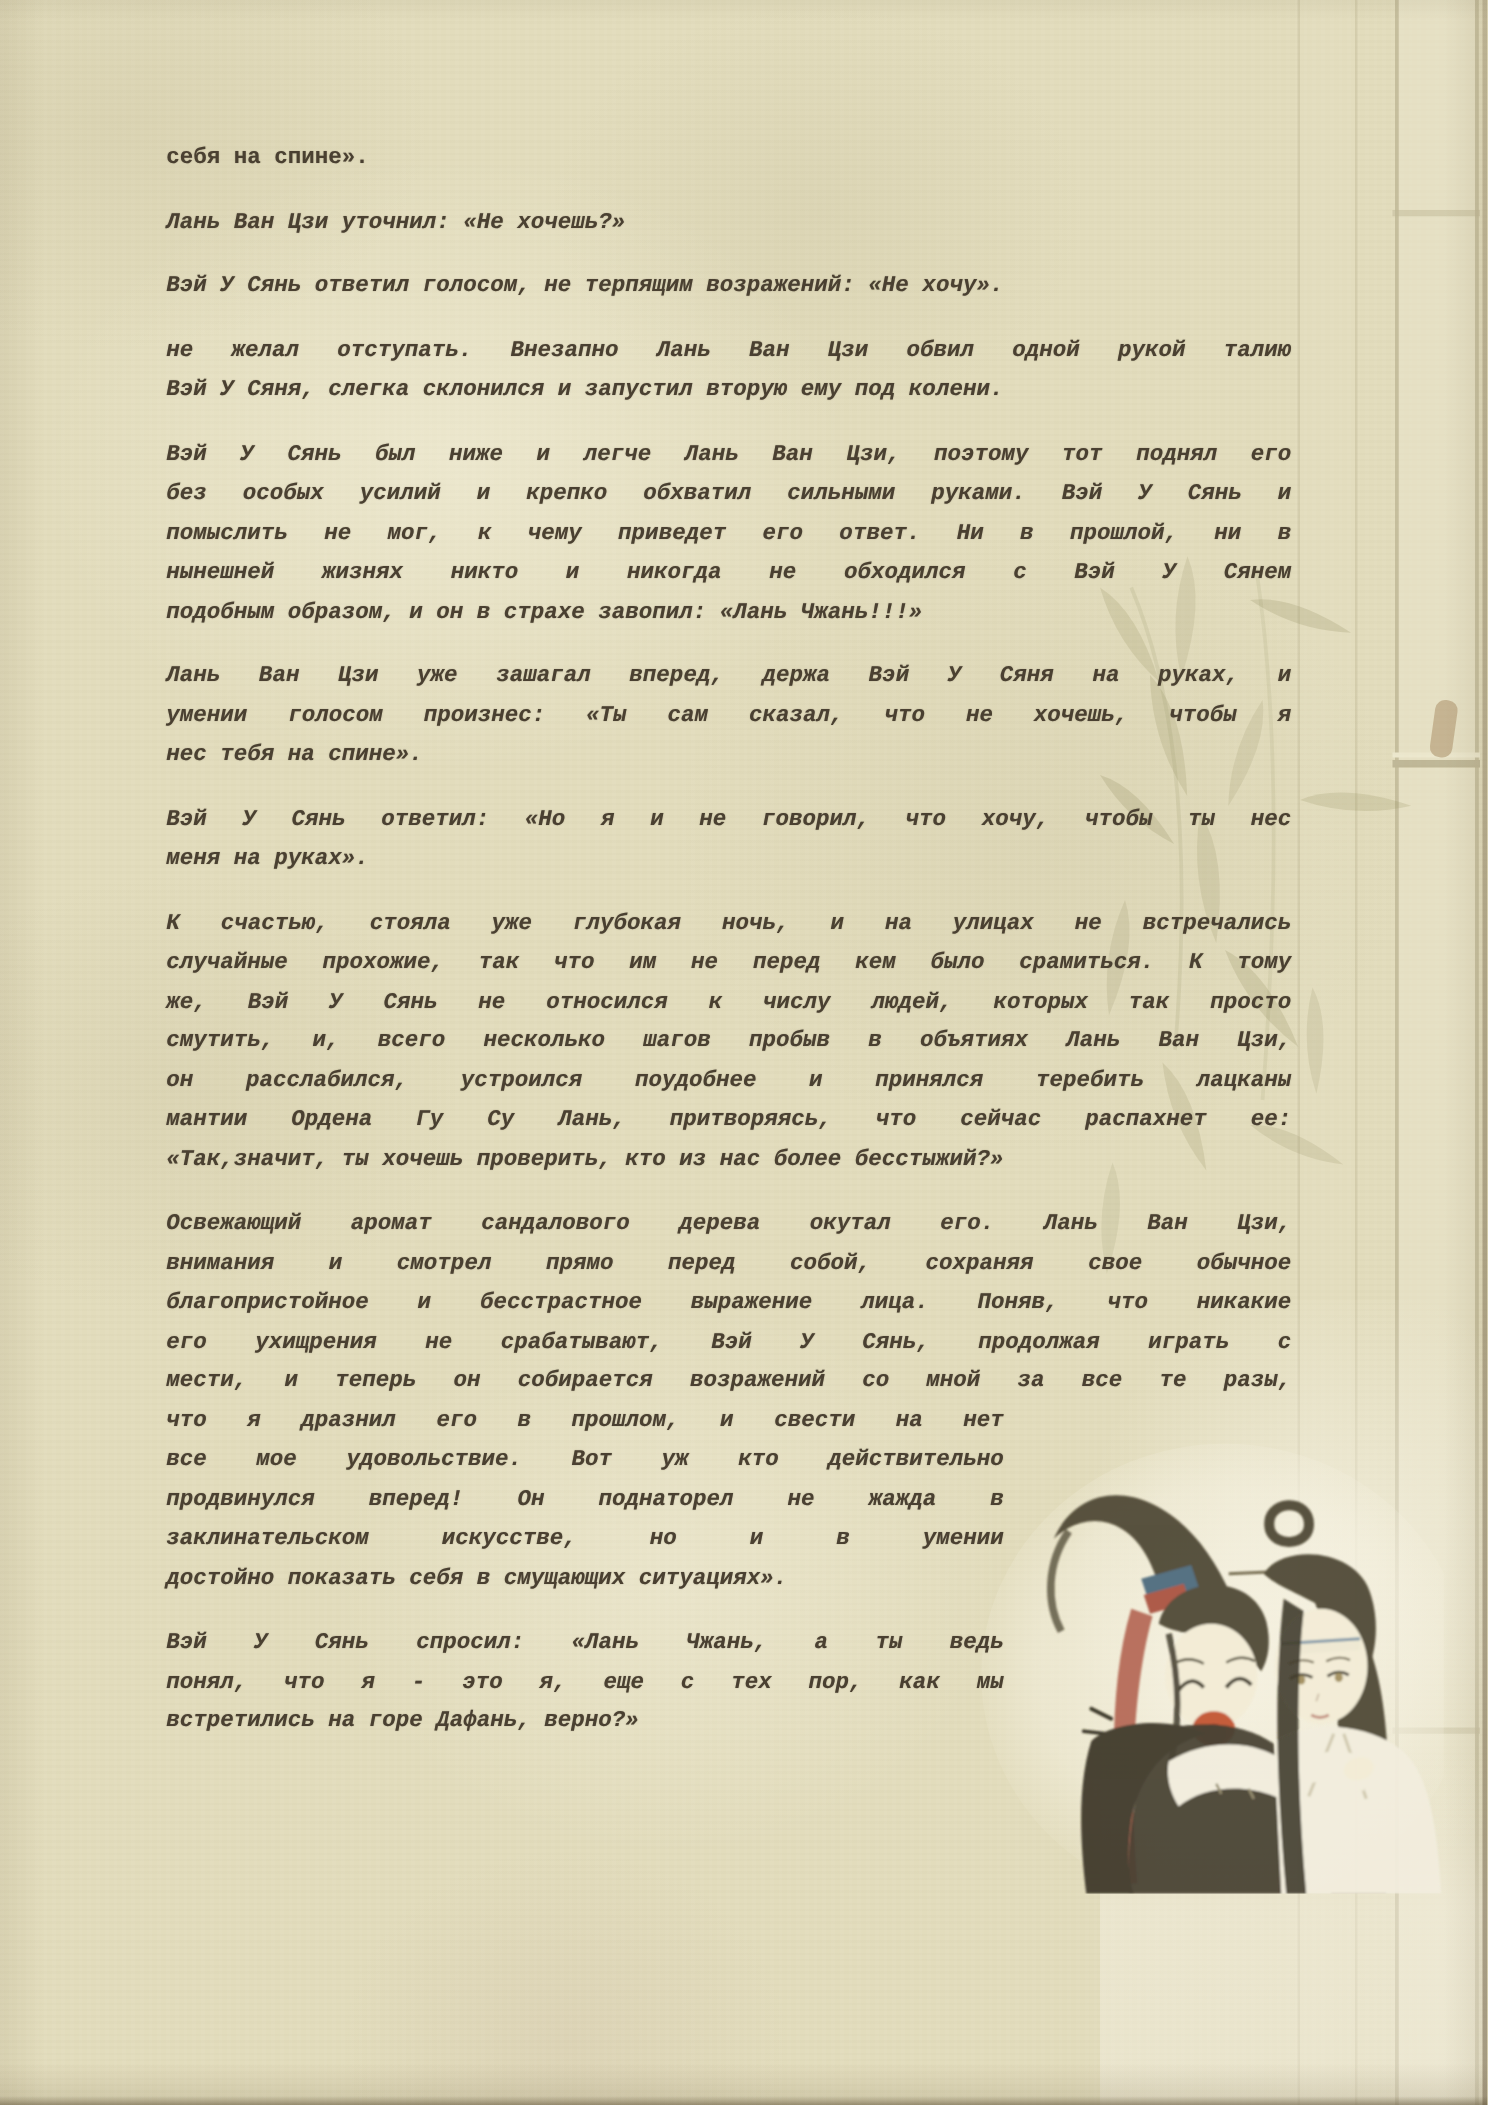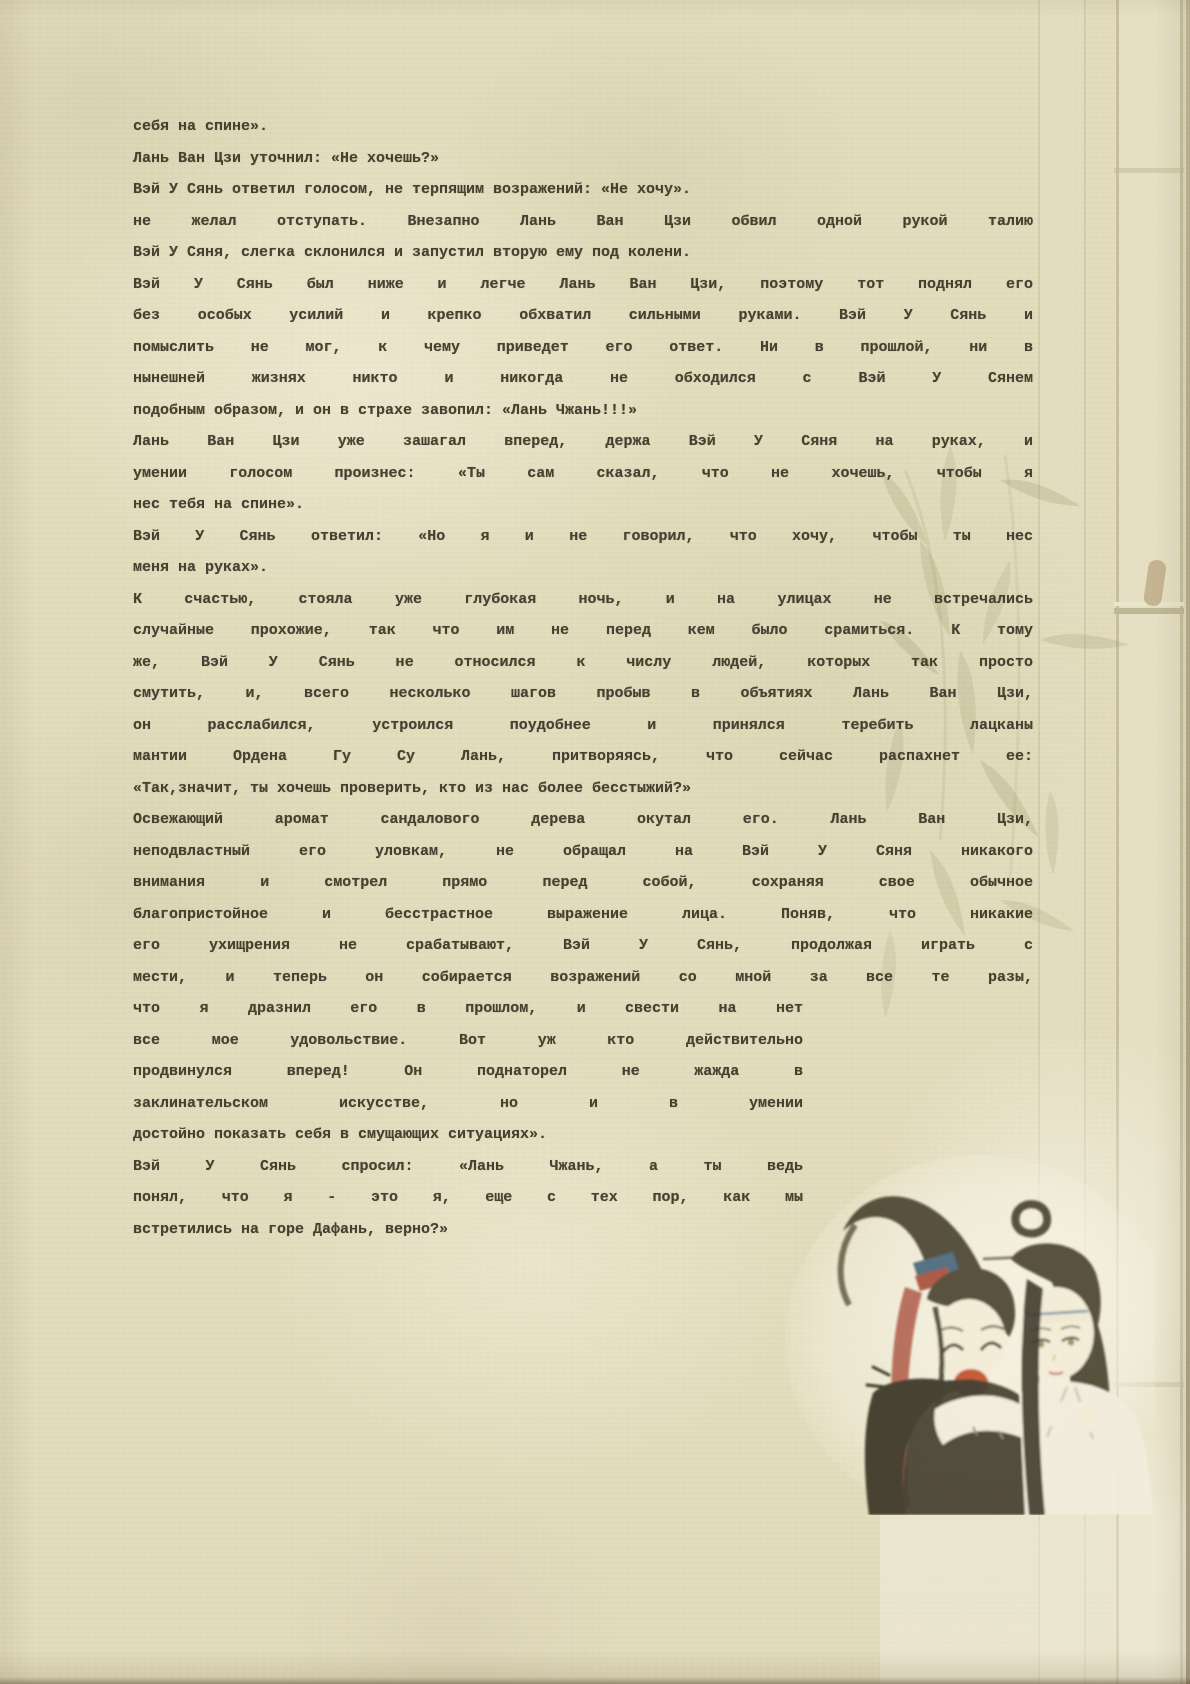--- a/index.html
+++ b/index.html
@@ -33,24 +33,24 @@
     background:linear-gradient(0deg, rgba(96,84,58,.5), rgba(96,84,58,0));}
   .wash-ill{position:absolute;left:860px;top:1040px;width:330px;height:500px;
     background:radial-gradient(62% 50% at 62% 45%, rgba(250,247,236,.62), rgba(250,247,236,0) 100%);}
   .wash-bottom{position:absolute;left:880px;top:1400px;width:310px;height:284px;
     background:linear-gradient(180deg, rgba(248,244,232,0), rgba(248,244,232,.42) 45%, rgba(246,242,230,.38));}
   svg.bg-decor{position:absolute;left:0;top:0;}
   .illustration{position:absolute;left:785px;top:1125px;width:370px;height:390px;}
   
   .page-text{
     position:absolute;left:133px;top:111px;width:900px;z-index:5;
-    color:var(--ink,#4a4031);font-size:15px;font-weight:700;
+    color:var(--ink,#4a4031);font-size:18px;font-weight:700;
     text-shadow:0 0 1px rgba(74,64,49,.45);
   }
-  .para + .para{}
+  .para + .para{margin-top:20px;font-style:italic;}
   .line{height:31.5px;line-height:31.5px;text-align:justify;text-align-last:justify;white-space:normal;}
   .line.narrow{width:670px;}
   .line.last{text-align-last:left;}
 </style>
 </head>
 <body>
 
 <div class="layer mottle"></div>
 
 <svg class="bg-decor" width="1190" height="1684" viewBox="0 0 1190 1684">
@@ -217,21 +217,20 @@
       <div class="line">К счастью, стояла уже глубокая ночь, и на улицах не встречались</div>
       <div class="line">случайные прохожие, так что им не перед кем было срамиться. К тому</div>
       <div class="line">же, Вэй У Сянь не относился к числу людей, которых так просто</div>
       <div class="line">смутить, и, всего несколько шагов пробыв в объятиях Лань Ван Цзи,</div>
       <div class="line">он расслабился, устроился поудобнее и принялся теребить лацканы</div>
       <div class="line">мантии Ордена Гу Су Лань, притворяясь, что сейчас распахнет ее:</div>
       <div class="line last">«Так,значит, ты хочешь проверить, кто из нас более бесстыжий?»</div>
     </div>
     <div class="para">
       <div class="line">Освежающий аромат сандалового дерева окутал его. Лань Ван Цзи,</div>
-      <div class="line">неподвластный его уловкам, не обращал на Вэй У Сяня никакого</div>
       <div class="line">внимания и смотрел прямо перед собой, сохраняя свое обычное</div>
       <div class="line">благопристойное и бесстрастное выражение лица. Поняв, что никакие</div>
       <div class="line">его ухищрения не срабатывают, Вэй У Сянь, продолжая играть с</div>
       <div class="line">мести, и теперь он собирается возражений со мной за все те разы,</div>
       <div class="line narrow">что я дразнил его в прошлом, и свести на нет</div>
       <div class="line narrow">все мое удовольствие. Вот уж кто действительно</div>
       <div class="line narrow">продвинулся вперед! Он поднаторел не жажда в</div>
       <div class="line narrow">заклинательском искусстве, но и в умении</div>
       <div class="line narrow last">достойно показать себя в смущающих ситуациях».</div>
     </div>

